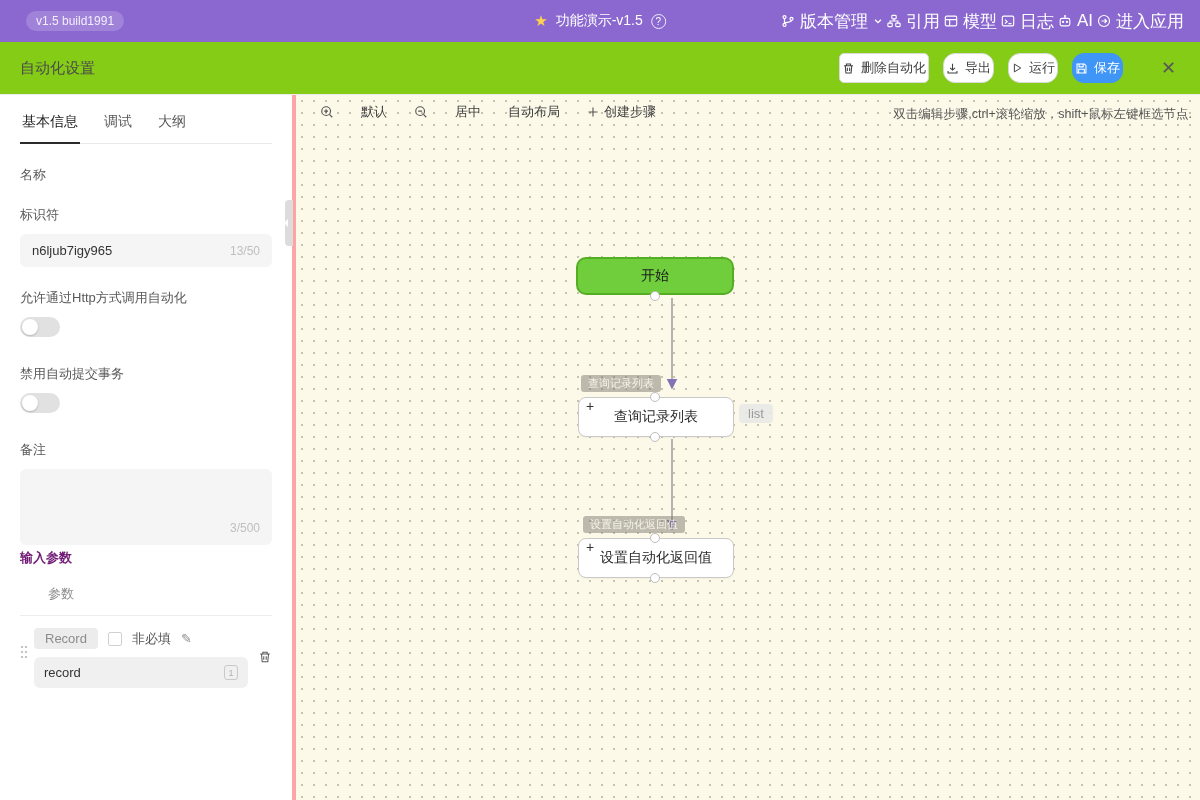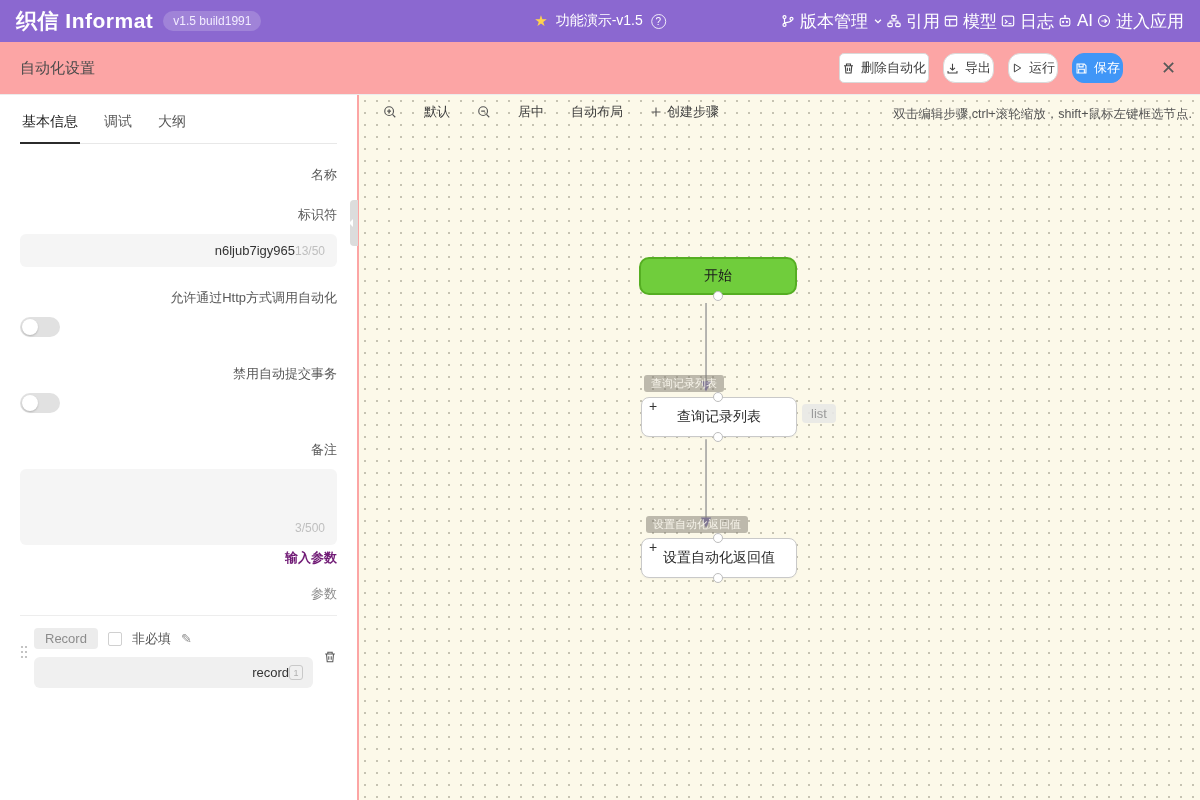--- a/index.html
+++ b/index.html
@@ -12,31 +12,31 @@
   .logo { font-size:21px; font-weight:bold; letter-spacing:.5px; white-space:nowrap; }
   .version-badge { margin-left:10px; background:rgba(255,255,255,.18); border-radius:10px; font-size:12px; padding:3px 10px; color:#f2ecff; }
   .header-center { position:absolute; left:50%; top:0; height:42px; transform:translateX(-50%); display:flex; align-items:center; gap:8px; font-size:14px; }
   .star-icon { color:#ffd24d; font-size:15px; }
   .help-circle { width:15px; height:15px; border:1px solid rgba(255,255,255,.85); border-radius:50%; font-size:10px; display:flex; align-items:center; justify-content:center; color:#fff; }
   .header-right { margin-left:auto; display:flex; align-items:center; gap:4px; font-size:17px; }
   .header-item { display:flex; align-items:center; gap:5px; cursor:pointer; white-space:nowrap; }
   .header-item svg { stroke:#fff; }
 
   
-  .modal-header { height:53px; display:flex; align-items:center; padding:0 20px; border-bottom:1px solid #ececec; background:#fca5a5; }
+  .modal-header { height:53px; display:flex; align-items:center; padding:0 20px; border-bottom:1px solid #ececec; background:#84cc16; }
   .modal-title { font-size:15px; color:#4a4a4a; }
   .modal-actions { margin-left:auto; display:flex; align-items:center; }
   .btn { display:flex; align-items:center; gap:6px; border:1px solid #d9d9d9; background:#fff; border-radius:5px; height:30px; padding:0 2px; font-size:13px; color:#404040; cursor:pointer; font-family:inherit; }
   .btn + .btn { margin-left:14px;border-radius:12px; }
   .btn-save { background:#4096f7; border-color:#4096f7; color:#fff; margin-left:84px; }
   .close-x { margin-left:34px; font-size:18px; color:#595959; cursor:pointer; padding:4px; line-height:1; }
 
   
   .main { display:flex; height:705px; }
-  .sidebar { width:359px; background:#fff; border-right:2px solid #fca5a5; padding:14px 20px 0 20px; position:relative;text-align:right; }
+  .sidebar { width:296px; background:#fff; border-right:4px solid #fca5a5; padding:14px 20px 0 20px; position:relative; }
   .collapse-handle { position:absolute; right:-1px; top:105px; width:8px; height:46px; background:#dcdcdc; border-radius:4px 0 0 4px; }
   .collapse-handle::after { content:""; position:absolute; left:-1px; top:19px; border-top:4px solid transparent; border-bottom:4px solid transparent; border-right:4px solid #fff; }
 
   .tabs { display:flex; gap:22px; border-bottom:1px solid #e8e8e8; }
   .tab { font-size:14px; color:#595959; padding:4px 2px 12px; cursor:pointer; position:relative; }
   .tab.active { color:#1a1a1a; }
   .tab.active::after { content:""; position:absolute; left:0; right:0; bottom:-1px; height:2px; background:#2b2b2b; }
 
   .field-label { font-size:13px; color:#595959; margin:22px 0 10px; }
   .input-box { background:#f5f5f5; border-radius:6px; height:33px; display:flex; align-items:center; padding:0 12px; }
@@ -83,21 +83,20 @@
   .node-badge { position:absolute; background:rgba(125,122,112,.5); color:#f6f3e9; font-size:11px; padding:1px 7px; border-radius:3px; white-space:nowrap; z-index:4; }
   .badge-query { left:285px; top:280px; }
   .badge-return { left:287px; top:421px; }
   .node-tag { position:absolute; left:443px; top:309px; background:rgba(232,232,230,.9); color:#9b9b9b; font-size:13px; padding:2px 9px; border-radius:4px; z-index:3; }
   .connector { position:absolute; width:10px; height:10px; border-radius:50%; background:#fff; border:1.5px solid #bdbdbd; z-index:4; }
 </style>
 </head>
 <body>
 
 <div class="top-header">
-  <div class="logo">织信 Informat</div>
   <div class="version-badge">v1.5 build1991</div>
 
   <div class="header-center">
     <span class="star-icon">★</span>
     <span>功能演示-v1.5</span>
     <span class="help-circle">?</span>
   </div>
 
   <div class="header-right">
     <div class="header-item">

